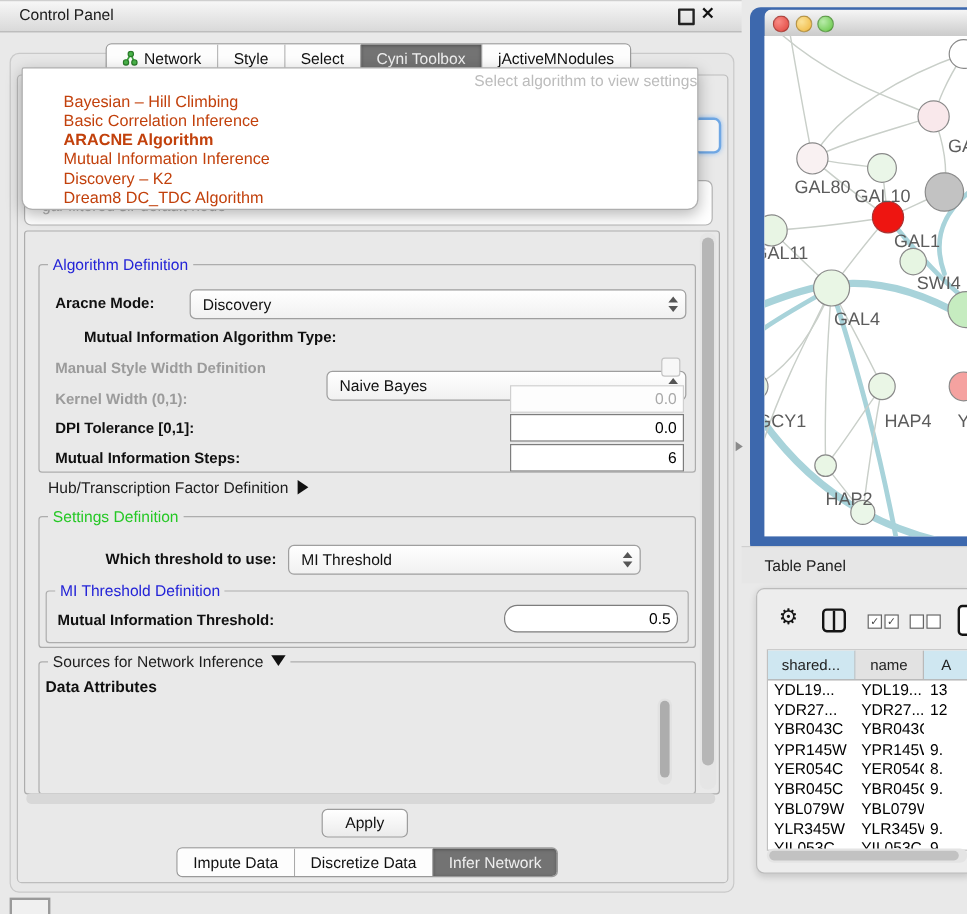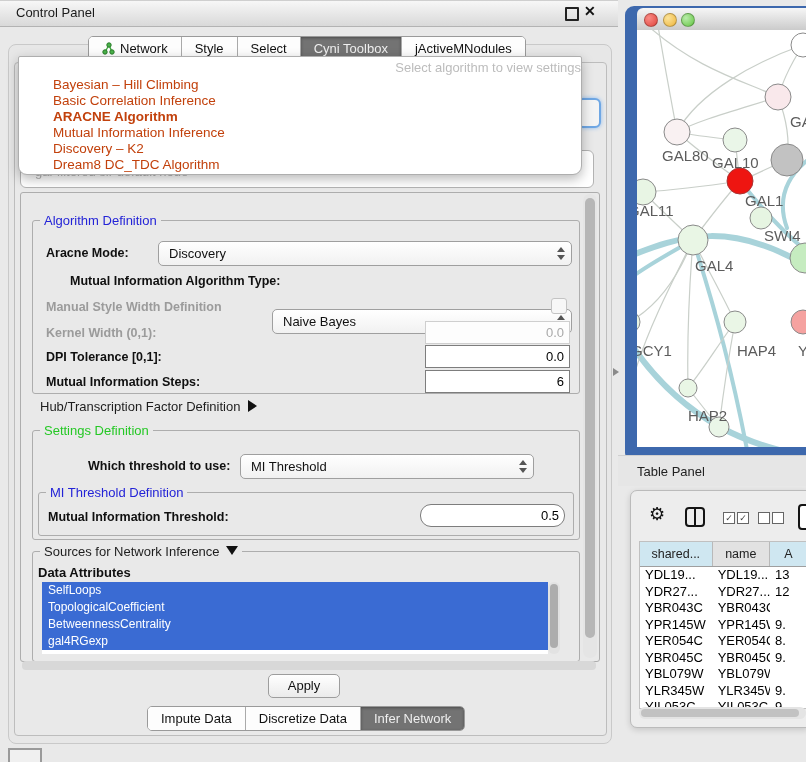--- a/index.html
+++ b/index.html
@@ -230,26 +230,20 @@
   <div class="abs gtitle blue" style="left:46px;top:485px;">MI Threshold Definition</div>
   <div class="abs lbl" style="left:48px;top:510px;">Mutual Information Threshold:</div>
   <div class="abs field" style="left:420px;top:504px;width:138px;border-radius:11px;">0.5</div>
 
   <div class="abs gbox" style="left:32px;top:551px;width:546px;height:109px;"></div>
   <div class="abs gtitle dark" style="left:40px;top:544px;">
     <span>Sources for Network Inference</span><span class="tri-d"></span>
   </div>
   <div class="abs lbl" style="left:38px;top:565px;font-size:13px;">Data Attributes</div>
 
-  <div class="abs attr-list">
-    <div class="attr-item">SelfLoops</div>
-    <div class="attr-item">TopologicalCoefficient</div>
-    <div class="attr-item">BetweennessCentrality</div>
-    <div class="attr-item">gal4RGexp</div>
-  </div>
   <div class="abs list-sb">
       <div class="th"></div>
     </div>
 
   <div class="abs hstrip"></div>
 
   <div class="abs apply-btn">Apply</div>
 
   <div class="abs tabbar bottom-tabs">
     <span class="seg">

